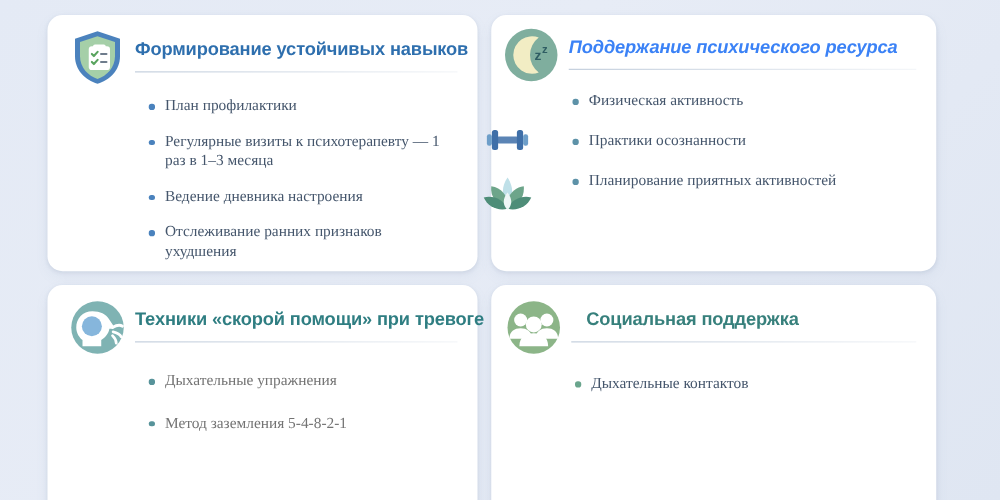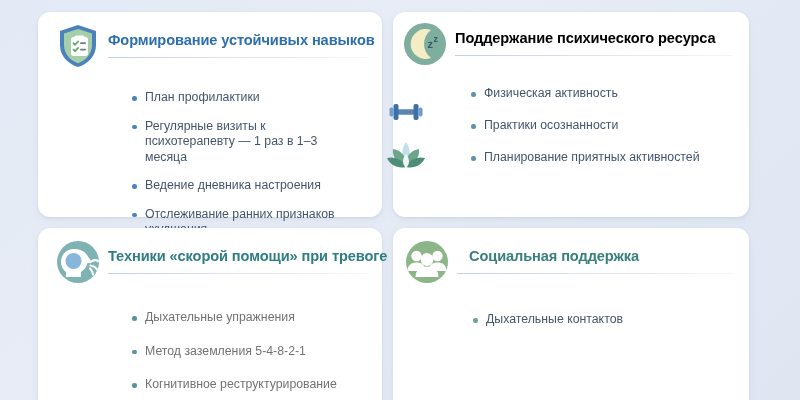--- a/index.html
+++ b/index.html
@@ -75,22 +75,23 @@
     left: 70px;
     right: 16px;
     top: 45px;
     height: 1px;
     background: linear-gradient(to right, rgba(150,170,195,0.55), rgba(150,170,195,0.10));
   }
 
   
   .card-list {
     list-style: none;
-    margin: 16px;
+    margin: 3px;
     padding: 10px 16px 0 78px;
+    font-family: Liberation Serif, serif;
   }
   .card-list li {
     position: relative;
     font-size: 12.3px;
     line-height: 15.5px;
     color: #3d4a5c;
     margin-bottom: 13px;
     padding-left: 13px;
   }
   .card-list li::before {
@@ -102,21 +103,21 @@
     height: 4.5px;
     border-radius: 50%;
     background: currentColor;
   }
 
   
   .c1 .card-title { color: #2e6fae; }
   .c1 .card-list li { color: #45566c; }
   .c1 .card-list li::before { background: #4a82bd; }
 
-  .c2 .card-title { color: #000000; }
+  .c2 .card-title { color: #3b82f6; font-style: italic; }
   .c2 .card-list li { color: #45566c; }
   .c2 .card-list li::before { background: #5d92a8; }
 
   .c3 .card-title { color: #2f7e82; }
   .c3 .card-list li { color: #737373; }
   .c3 .card-list li::before { background: #57939a; }
 
   .c4 .card-title { color: #37807c; }
   .c4 .card-list li { color: #45566c; }
   .c4 .card-list li::before { background: #6aa58d; }
@@ -237,21 +238,20 @@
               <path d="M36.5 27.5 q5 1 6.5 4" stroke="#ffffff" stroke-width="2.2" fill="none" stroke-linecap="round"></path>
               <path d="M36 30.5 q3 3 3 6" stroke="#ffffff" stroke-width="2.2" fill="none" stroke-linecap="round"></path>
             </svg>
           </span>
           <div class="card-title">Техники «скорой помощи» при тревоге</div>
           <div class="rule"></div>
         </div>
         <ul class="card-list">
           <li>Дыхательные упражнения</li>
           <li>Метод заземления 5-4-8-2-1</li>
-          <li>Когнитивное реструктурирование</li>
         </ul>
       </div>
     </div>
 
     <div class="card c4">
       <div class="card-inner">
         <div class="card-head">
           <span class="head-icon">
             <svg viewBox="0 0 48 48">
               <circle cx="24" cy="24" r="21" fill="#8cb588"></circle>

